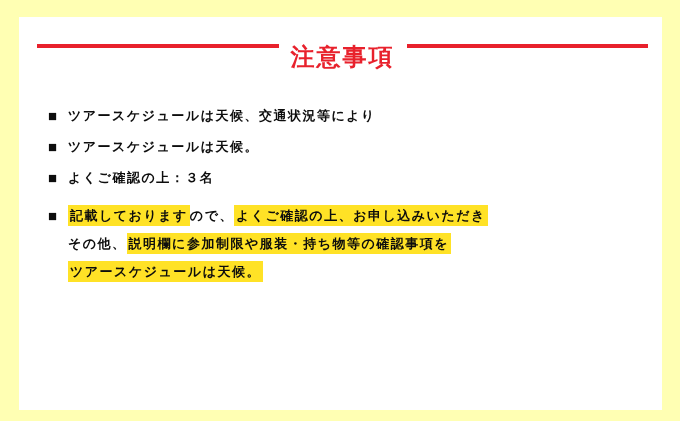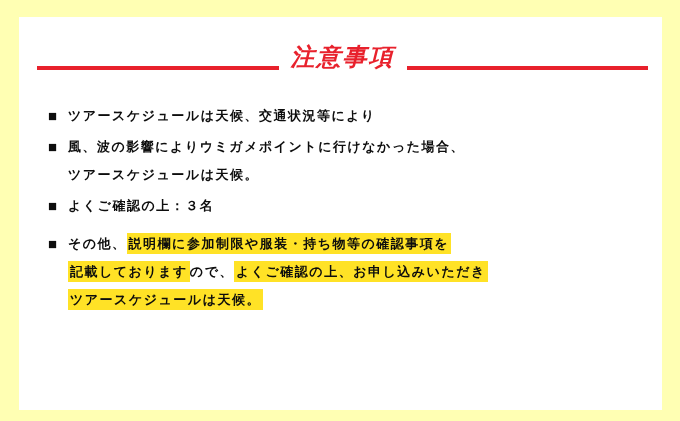--- a/index.html
+++ b/index.html
@@ -15,24 +15,23 @@
     width:680px;height:421px;
     background:var(--outer-bg);
     position:relative;overflow:hidden;
     font-family:"Liberation Sans","DejaVu Sans",sans-serif;
   }
   .panel{
     position:absolute;left:19px;top:17px;right:18px;bottom:11px;
     background:var(--panel-bg);
   }
   .title-row{
-    display:flex;align-items:flex-end;
+    display:flex;align-items:flex-start;
     margin:27px 14px 0 18px;
     height:26px;
-    font-style:italic;
   }
   .rule{flex:1;height:4px;background:var(--accent);}
   .title{
     margin:0 12px;
     color:var(--accent);
     font-size:24px;font-weight:bold;
     letter-spacing:2px;line-height:26px;
     white-space:nowrap;
   }
   .notice-list{
@@ -71,32 +70,31 @@
   <div class="notice-list">
       <div class="notice-item">
         <span class="bullet">■</span>
         <div class="item-lines">
           <div class="line"><span class="seg">ツアースケジュールは天候、交通状況等により</span></div>
         </div>
       </div>
       <div class="notice-item">
         <span class="bullet">■</span>
         <div class="item-lines">
-          <div class="line"><span class="seg">風、波の影響によりウミガメポイントに行けなかった場合、</span></div>
           <div class="line"><span class="seg">ツアースケジュールは天候。</span></div>
         </div>
       </div>
       <div class="notice-item">
         <span class="bullet">■</span>
         <div class="item-lines">
           <div class="line"><span class="seg">よくご確認の上：３名</span></div>
         </div>
       </div>
       <div class="notice-item">
         <span class="bullet">■</span>
         <div class="item-lines">
+          <div class="line"><span class="seg hl">記載しております</span><span class="seg">ので、</span><span class="seg hl">よくご確認の上、お申し込みいただき</span></div>
           <div class="line"><span class="seg">その他、</span><span class="seg hl">説明欄に参加制限や服装・持ち物等の確認事項を</span></div>
-          <div class="line"><span class="seg hl">記載しております</span><span class="seg">ので、</span><span class="seg hl">よくご確認の上、お申し込みいただき</span></div>
           <div class="line"><span class="seg hl">ツアースケジュールは天候。</span></div>
         </div>
       </div>
     </div>
 </div>
 
 </body></html>

